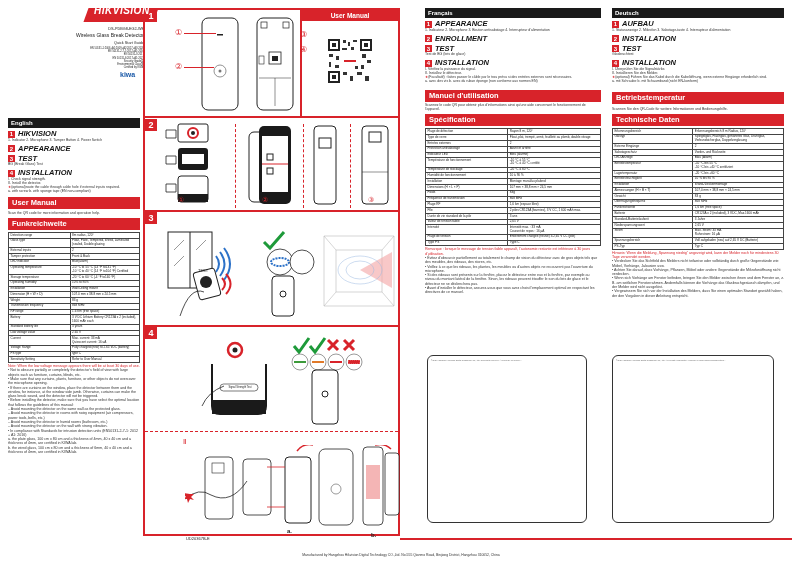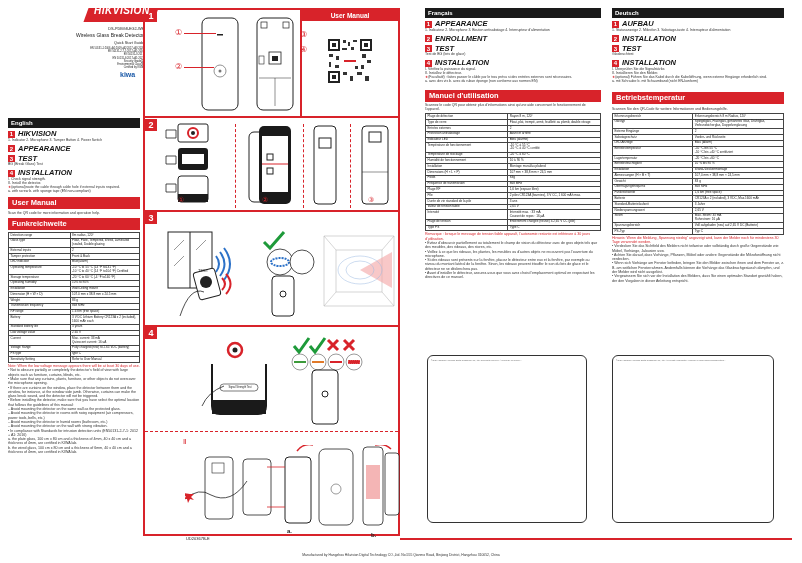--- a/index.html
+++ b/index.html
@@ -375,20 +375,21 @@
   <div class="sec-title">
       <span class="num">4</span>
       <span>INSTALLATION</span>
     </div>
   <div class="txt">I. Vérifiez la puissance du signal.</div>
   <div class="txt">II. Installez le détecteur.</div>
   <div class="txt"><span style="color:#d8232a">★</span><span>(Facultatif) : faites passer le câble par le trou prévu si des entrées externes sont nécessaires.</span></div>
   <div class="txt">a. avec des vis b. avec du ruban éponge (non conforme aux normes EN)</div>
   <div class="red-bar" style="margin-top:6px;">Manuel d'utilisation</div>
   <div class="txt" style="margin-top:1px;">Scannez le code QR pour obtenir plus d'informations ainsi qu'une aide concernant le fonctionnement de l'appareil.</div>
+  <div class="red-bar">Spécification</div>
   <table class="spec">
       <tbody id="spec-fr">
         <tr>
           <td style="white-space: pre-line;">Plage de détection</td>
           <td style="white-space: pre-line;">Rayon 8 m, 120°</td>
         </tr>
         <tr>
           <td style="white-space: pre-line;">Type de verre</td>
           <td style="white-space: pre-line;">Float, plat, trempé, armé, feuilleté au plomb, double vitrage</td>
         </tr>
@@ -493,20 +494,21 @@
   <div class="sec-title">
       <span class="num">4</span>
       <span>INSTALLATION</span>
     </div>
   <div class="txt">I. Überprüfen Sie die Signalstärke.</div>
   <div class="txt">II. Installieren Sie den Melder.</div>
   <div class="txt"><span style="color:#d8232a">★</span><span>(optional) Führen Sie das Kabel durch die Kabelöffnung, wenn externe Eingänge erforderlich sind.</span></div>
   <div class="txt">a. mit Schraube b. mit Schaumband (nicht EN-konform)</div>
   <div class="red-bar" style="margin-top:8px;">Betriebstemperatur</div>
   <div class="txt" style="margin-top:3px;">Scannen Sie den QR-Code für weitere Informationen und Bedienungshilfe.</div>
+  <div class="red-bar">Technische Daten</div>
   <table class="spec">
       <tbody id="spec-de">
         <tr>
           <td style="white-space: pre-line;">Erkennungsbereich</td>
           <td style="white-space: pre-line;">Erkennungsbereich 8 m Radius, 120°</td>
         </tr>
         <tr>
           <td style="white-space: pre-line;">Glastyp</td>
           <td style="white-space: pre-line;">Spiegelglas, Flachglas, gehärtetes Glas, Drahtglas, Verbundsicherglas, Doppelverglasung</td>
         </tr>

